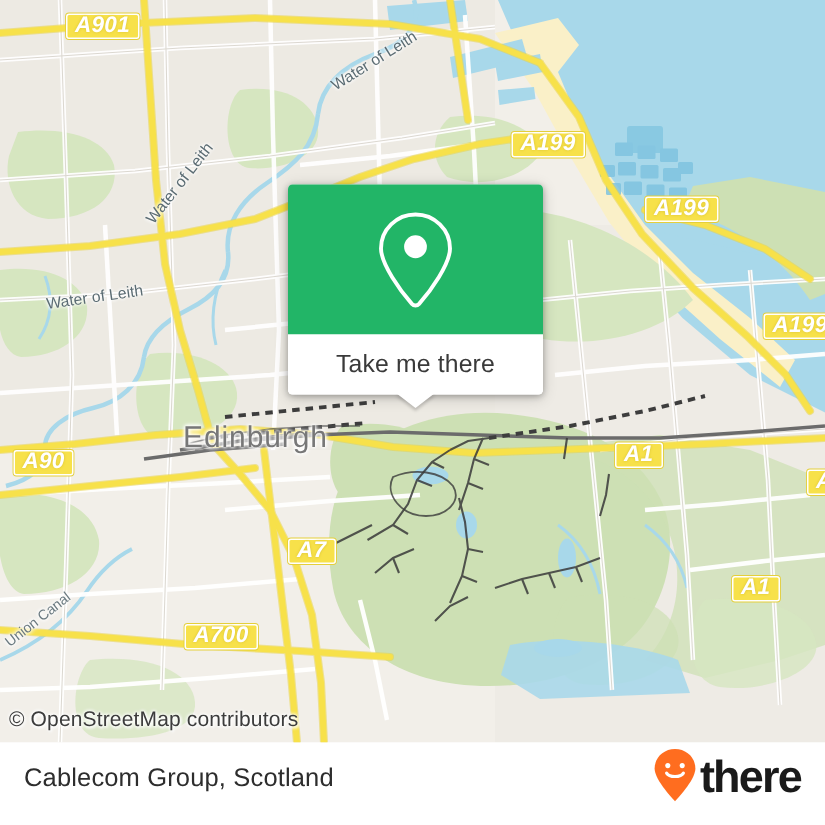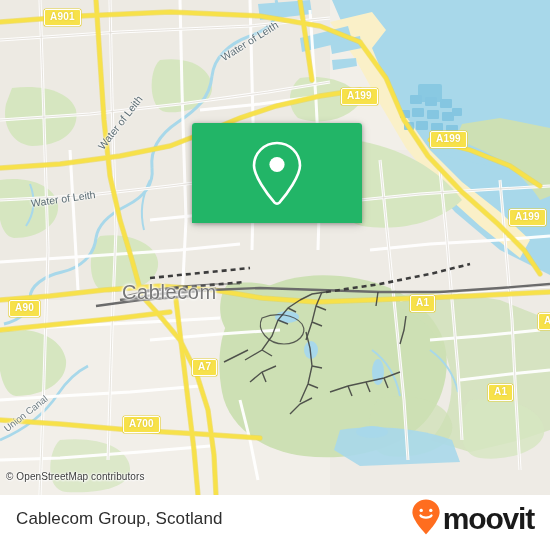--- a/index.html
+++ b/index.html
@@ -11,39 +11,40 @@
   }
   #stage{position:relative;width:550px;height:550px;overflow:hidden;background:#fff;}
 
   
   #map{position:absolute;left:0;top:0;width:550px;height:495px;overflow:hidden;background:#f2efe9;}
   #map svg{position:absolute;left:0;top:0;}
 
   
   .attrib{
     position:absolute;left:6px;top:471px;
-    font-size:10px;color:#3c3c3c;letter-spacing:.1px;
+    font-size:14px;color:#3c3c3c;letter-spacing:.1px;
     text-shadow:0 0 3px #fff,0 0 3px #fff,0 0 2px #fff,1px 1px 2px #fff;
     white-space:nowrap;
   }
 
   
   .shield{
     position:absolute;
     background:#f7e14a;
     border:1.6px solid #fff;
     border-radius:2px;
     color:#fff;
-    font-size:10px;font-weight:bold;
+    font-size:15px;font-weight:bold;
     letter-spacing:.2px;
     padding:1px 5px 2px 5px;
     line-height:12px;
     box-shadow:0 0 0 .6px #e4cf3b;
     text-shadow:0 0 2px #d9c233;
     white-space:nowrap;
+    font-style:italic;
   }
 
   
   .mlabel{
     position:absolute;white-space:nowrap;
     color:#8d8d8d;
     text-shadow:0 0 3px #fff,0 0 3px #fff,0 0 2px #fff,0 0 4px #fff;
   }
   .city-label{
     font-size:20px;color:#777;letter-spacing:.6px;
@@ -295,49 +296,53 @@
     <div class="shield" style="left:341px;top:88px">A199</div>
     <div class="shield" style="left:430px;top:131px">A199</div>
     <div class="shield" style="left:509px;top:209px">A199</div>
     <div class="shield" style="left:9px;top:300px">A90</div>
     <div class="shield" style="left:192px;top:359px">A7</div>
     <div class="shield" style="left:410px;top:295px">A1</div>
     <div class="shield" style="left:538px;top:313px">A1</div>
     <div class="shield" style="left:488px;top:384px">A1</div>
     <div class="shield" style="left:123px;top:416px">A700</div>
 
-    <div class="mlabel city-label" style="left:122px;top:281px">Cablecom</div>
+    <div class="mlabel city-label" style="left:122px;top:281px">Edinburgh</div>
 
     <div class="mlabel water-label" style="left:222px;top:52px;transform:rotate(-32deg);transform-origin:left center;">Water of Leith</div>
     <div class="mlabel water-label" style="left:100px;top:142px;transform:rotate(-52deg);transform-origin:left center;">Water of Leith</div>
     <div class="mlabel water-label" style="left:31px;top:197px;transform:rotate(-8deg);transform-origin:left center;">Water of Leith</div>
     <div class="mlabel canal-label" style="left:5px;top:424px;transform:rotate(-38deg);transform-origin:left center;">Union Canal</div>
 
     <div class="attrib">© OpenStreetMap contributors</div>
   </div>
 
   <div id="card">
     <div id="card-green">
       <span>
         <svg width="54" height="66" viewBox="0 0 54 66" aria-hidden="true">
           <path d="M27 3 C14.3 3 4 13.1 4 25.6 C4 36 17 54 24.6 62.6 C25.9 64 28.1 64 29.4 62.6 C37 54 50 36 50 25.6 C50 13.1 39.7 3 27 3 Z" fill="none" stroke="#ffffff" stroke-width="2.6" stroke-linejoin="round"></path>
           <circle cx="27" cy="24.5" r="7.6" fill="#ffffff"></circle>
         </svg>
       </span>
+    </div>
+    <div id="card-bottom">
+      <span id="card-cta">Take me there</span>
+      <div id="card-tail"></div>
     </div>
   </div>
 
   <div id="footer">
     <div id="place-title">Cablecom Group, Scotland</div>
     <div id="moovit-logo">
       <span>
         <svg width="30" height="36" viewBox="0 0 30 36" aria-hidden="true">
           <path d="M15 35.2 C15 35.2 28.6 21.4 28.6 13.4 C28.6 6.0 22.5 0.4 15 0.4 C7.5 0.4 1.4 6.0 1.4 13.4 C1.4 21.4 15 35.2 15 35.2 Z" fill="#ff6d1f"></path>
           <circle cx="10.2" cy="11.4" r="1.7" fill="#ffffff"></circle>
           <circle cx="19.8" cy="11.4" r="1.7" fill="#ffffff"></circle>
           <path d="M9.4 16.4 C11.2 19.4 18.8 19.4 20.6 16.4" fill="none" stroke="#ffffff" stroke-width="2.1" stroke-linecap="round"></path>
         </svg>
       </span>
-      <span id="moovit-wordmark">moovit</span>
+      <span id="moovit-wordmark">there</span>
     </div>
   </div>
 
 </div>
 
 </body></html>

